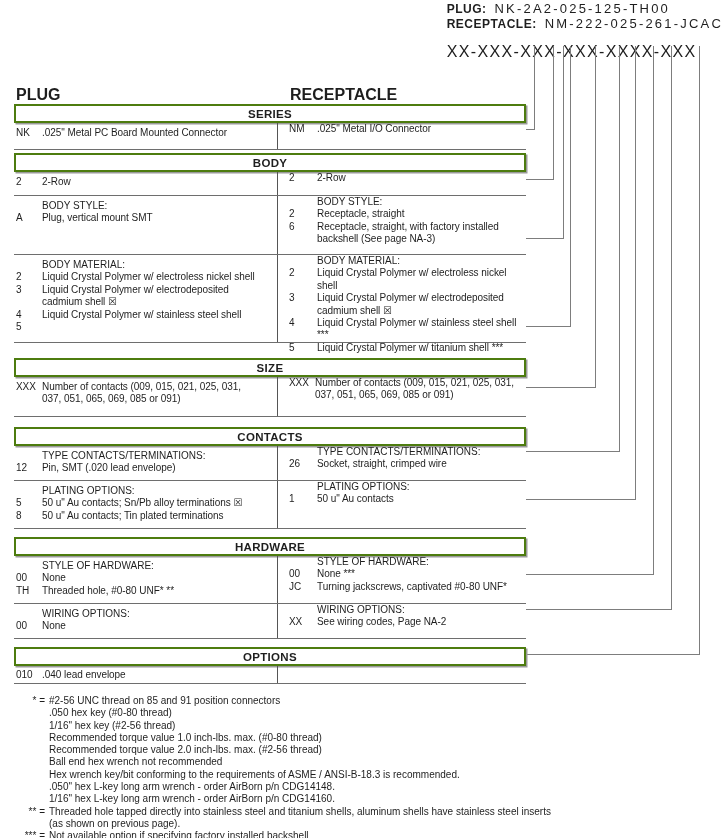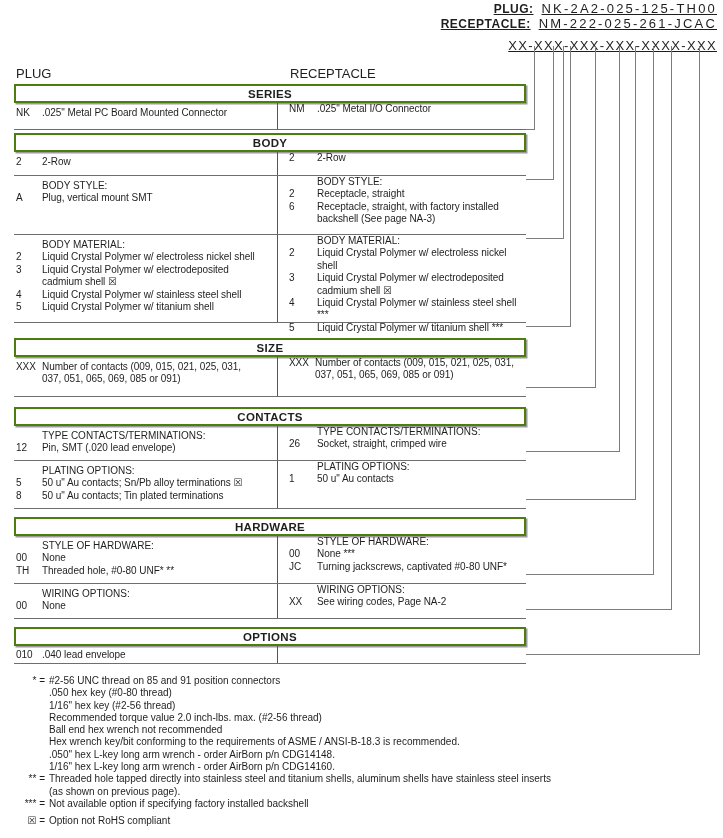--- a/index.html
+++ b/index.html
@@ -1,31 +1,31 @@
 <!DOCTYPE html>
 <html><head>
 <meta charset="utf-8">
 <style>
   html,body { margin:0; padding:0; background:#ffffff; }
   body { font-family:"Liberation Sans","DejaVu Sans",sans-serif; color:#1e1e1e; }
   .page { position:relative; width:723px; height:838px; background:#fff; overflow:hidden; }
 
   
-  .ex { position:absolute; top:1px; right:6px; text-align:right; white-space:nowrap;text-decoration:underline; }
+  .ex { position:absolute; top:1px; right:0; text-align:left; white-space:nowrap; }
   .exrow { height:15px; line-height:15px; font-size:13px; letter-spacing:2.2px; }
   .exlbl { font-weight:bold; font-size:12px; letter-spacing:0.5px; margin-right:8px; }
-  .tmpl { margin-top:8px; height:13px; line-height:13px; font-size:13px; letter-spacing:1.35px; }
+  .tmpl { margin-top:14px; height:13px; line-height:13px; font-size:16px; letter-spacing:1.35px; }
 
   
   .conn { position:absolute; box-sizing:border-box;
           border-right:1.5px solid #7d7d7d; border-bottom:1.5px solid #7d7d7d; }
 
   
   .main { position:absolute; left:14px; top:0; width:512px; }
-  .toplabels { margin-top:66px; height:13px; position:relative; font-size:13px; }
+  .toplabels { margin-top:86px; height:13px; position:relative; font-size:16px;font-weight:bold; }
   .toplabels .tl-l { position:absolute; left:2px; top:0; }
   .toplabels .tl-r { position:absolute; left:276px; top:0; }
 
   .hdr { box-sizing:border-box; height:19px; border:2px solid #4d7c0f;
          box-shadow:1.5px 1.5px 0 #9a9a9a; display:flex; align-items:center;
          justify-content:center; font-weight:bold; font-size:11.5px; letter-spacing:0.3px; }
 
   .blk { box-sizing:border-box; position:relative; display:flex;
          border-bottom:1.5px solid #6e6e6e; }
   .blk .lc { box-sizing:border-box; width:264px; padding:4px 12px 0 2px;
@@ -143,21 +143,20 @@
         <div class="row">
           <span class="c">3</span>
           <span class="d">Liquid Crystal Polymer w/ electrodeposited cadmium shell ☒</span>
         </div>
         <div class="row">
           <span class="c">4</span>
           <span class="d">Liquid Crystal Polymer w/ stainless steel shell</span>
         </div>
         <div class="row">
           <span class="c">5</span>
-          <span class="d">Liquid Crystal Polymer w/ titanium shell</span>
         </div>
       </div>
       <div class="rc">
         <span class="lbl">BODY MATERIAL:</span>
         <div class="row">
           <span class="c">2</span>
           <span class="d">Liquid Crystal Polymer w/ electroless nickel shell</span>
         </div>
         <div class="row">
           <span class="c">3</span>
@@ -289,20 +288,24 @@
       <div class="fn">
         <span class="m"></span>
         <span class="t">.050 hex key (#0-80 thread)</span>
       </div>
       <div class="fn">
         <span class="m"></span>
         <span class="t">1/16" hex key (#2-56 thread)</span>
       </div>
       <div class="fn">
         <span class="m"></span>
+        <span class="t">Recommended torque value 1.0 inch-lbs. max. (#0-80 thread)</span>
+      </div>
+      <div class="fn">
+        <span class="m"></span>
         <span class="t">Recommended torque value 2.0 inch-lbs. max. (#2-56 thread)</span>
       </div>
       <div class="fn">
         <span class="m"></span>
         <span class="t">Ball end hex wrench not recommended</span>
       </div>
       <div class="fn">
         <span class="m"></span>
         <span class="t">Hex wrench key/bit conforming to the requirements of ASME / ANSI-B-18.3 is recommended.</span>
       </div>

